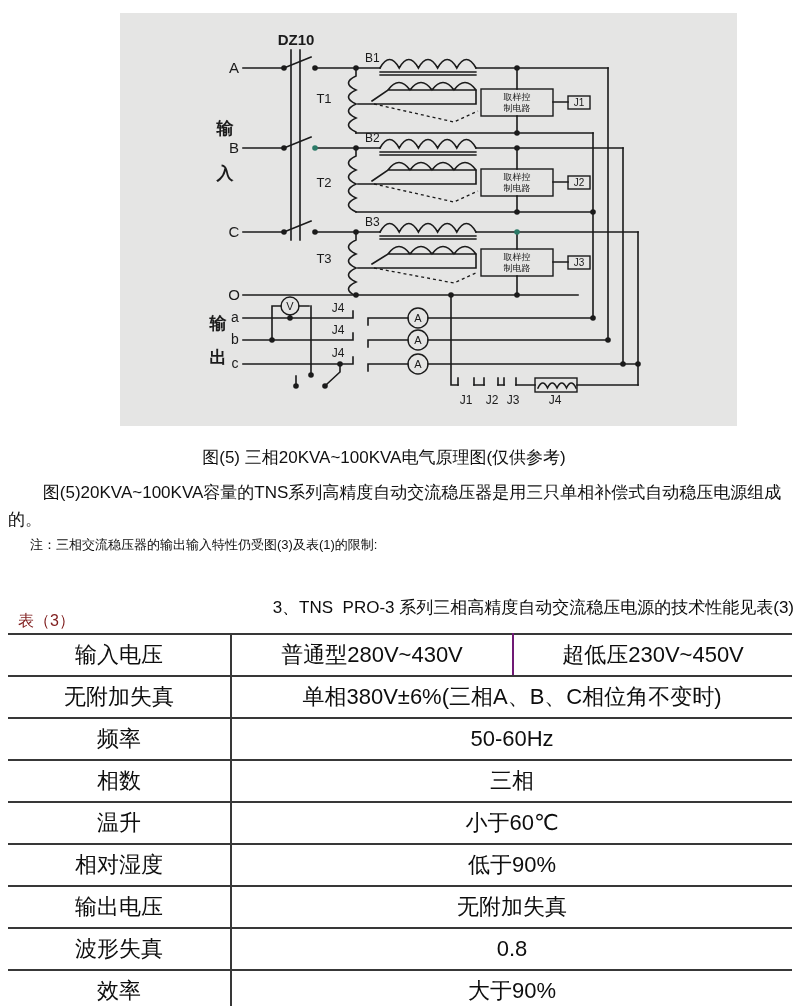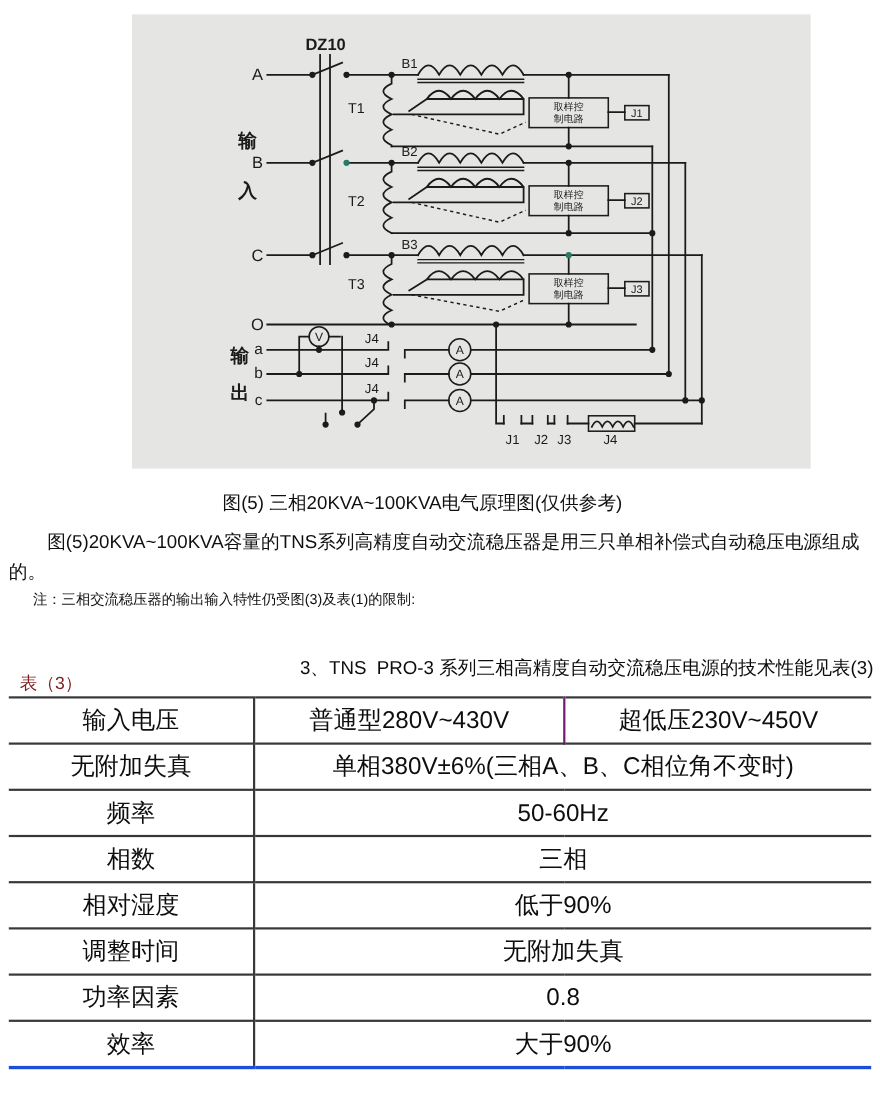--- a/index.html
+++ b/index.html
@@ -194,29 +194,33 @@
       </tr>
       <tr>
         <td class="c1">频率</td>
         <td colspan="2">50-60Hz</td>
       </tr>
       <tr>
         <td class="c1">相数</td>
         <td colspan="2">三相</td>
       </tr>
       <tr>
+        <td class="c1">温升</td>
+        <td colspan="2">小于60℃</td>
+      </tr>
+      <tr>
         <td class="c1">相对湿度</td>
         <td colspan="2">低于90%</td>
       </tr>
       <tr>
-        <td class="c1">调整时间</td>
+        <td class="c1">输出电压</td>
         <td colspan="2">无附加失真</td>
       </tr>
       <tr>
-        <td class="c1">功率因素</td>
+        <td class="c1">波形失真</td>
         <td colspan="2">0.8</td>
       </tr>
       <tr class="last">
         <td class="c1">效率</td>
         <td colspan="2">大于90%</td>
       </tr>
     </tbody>
   </table>
 
 </div>

